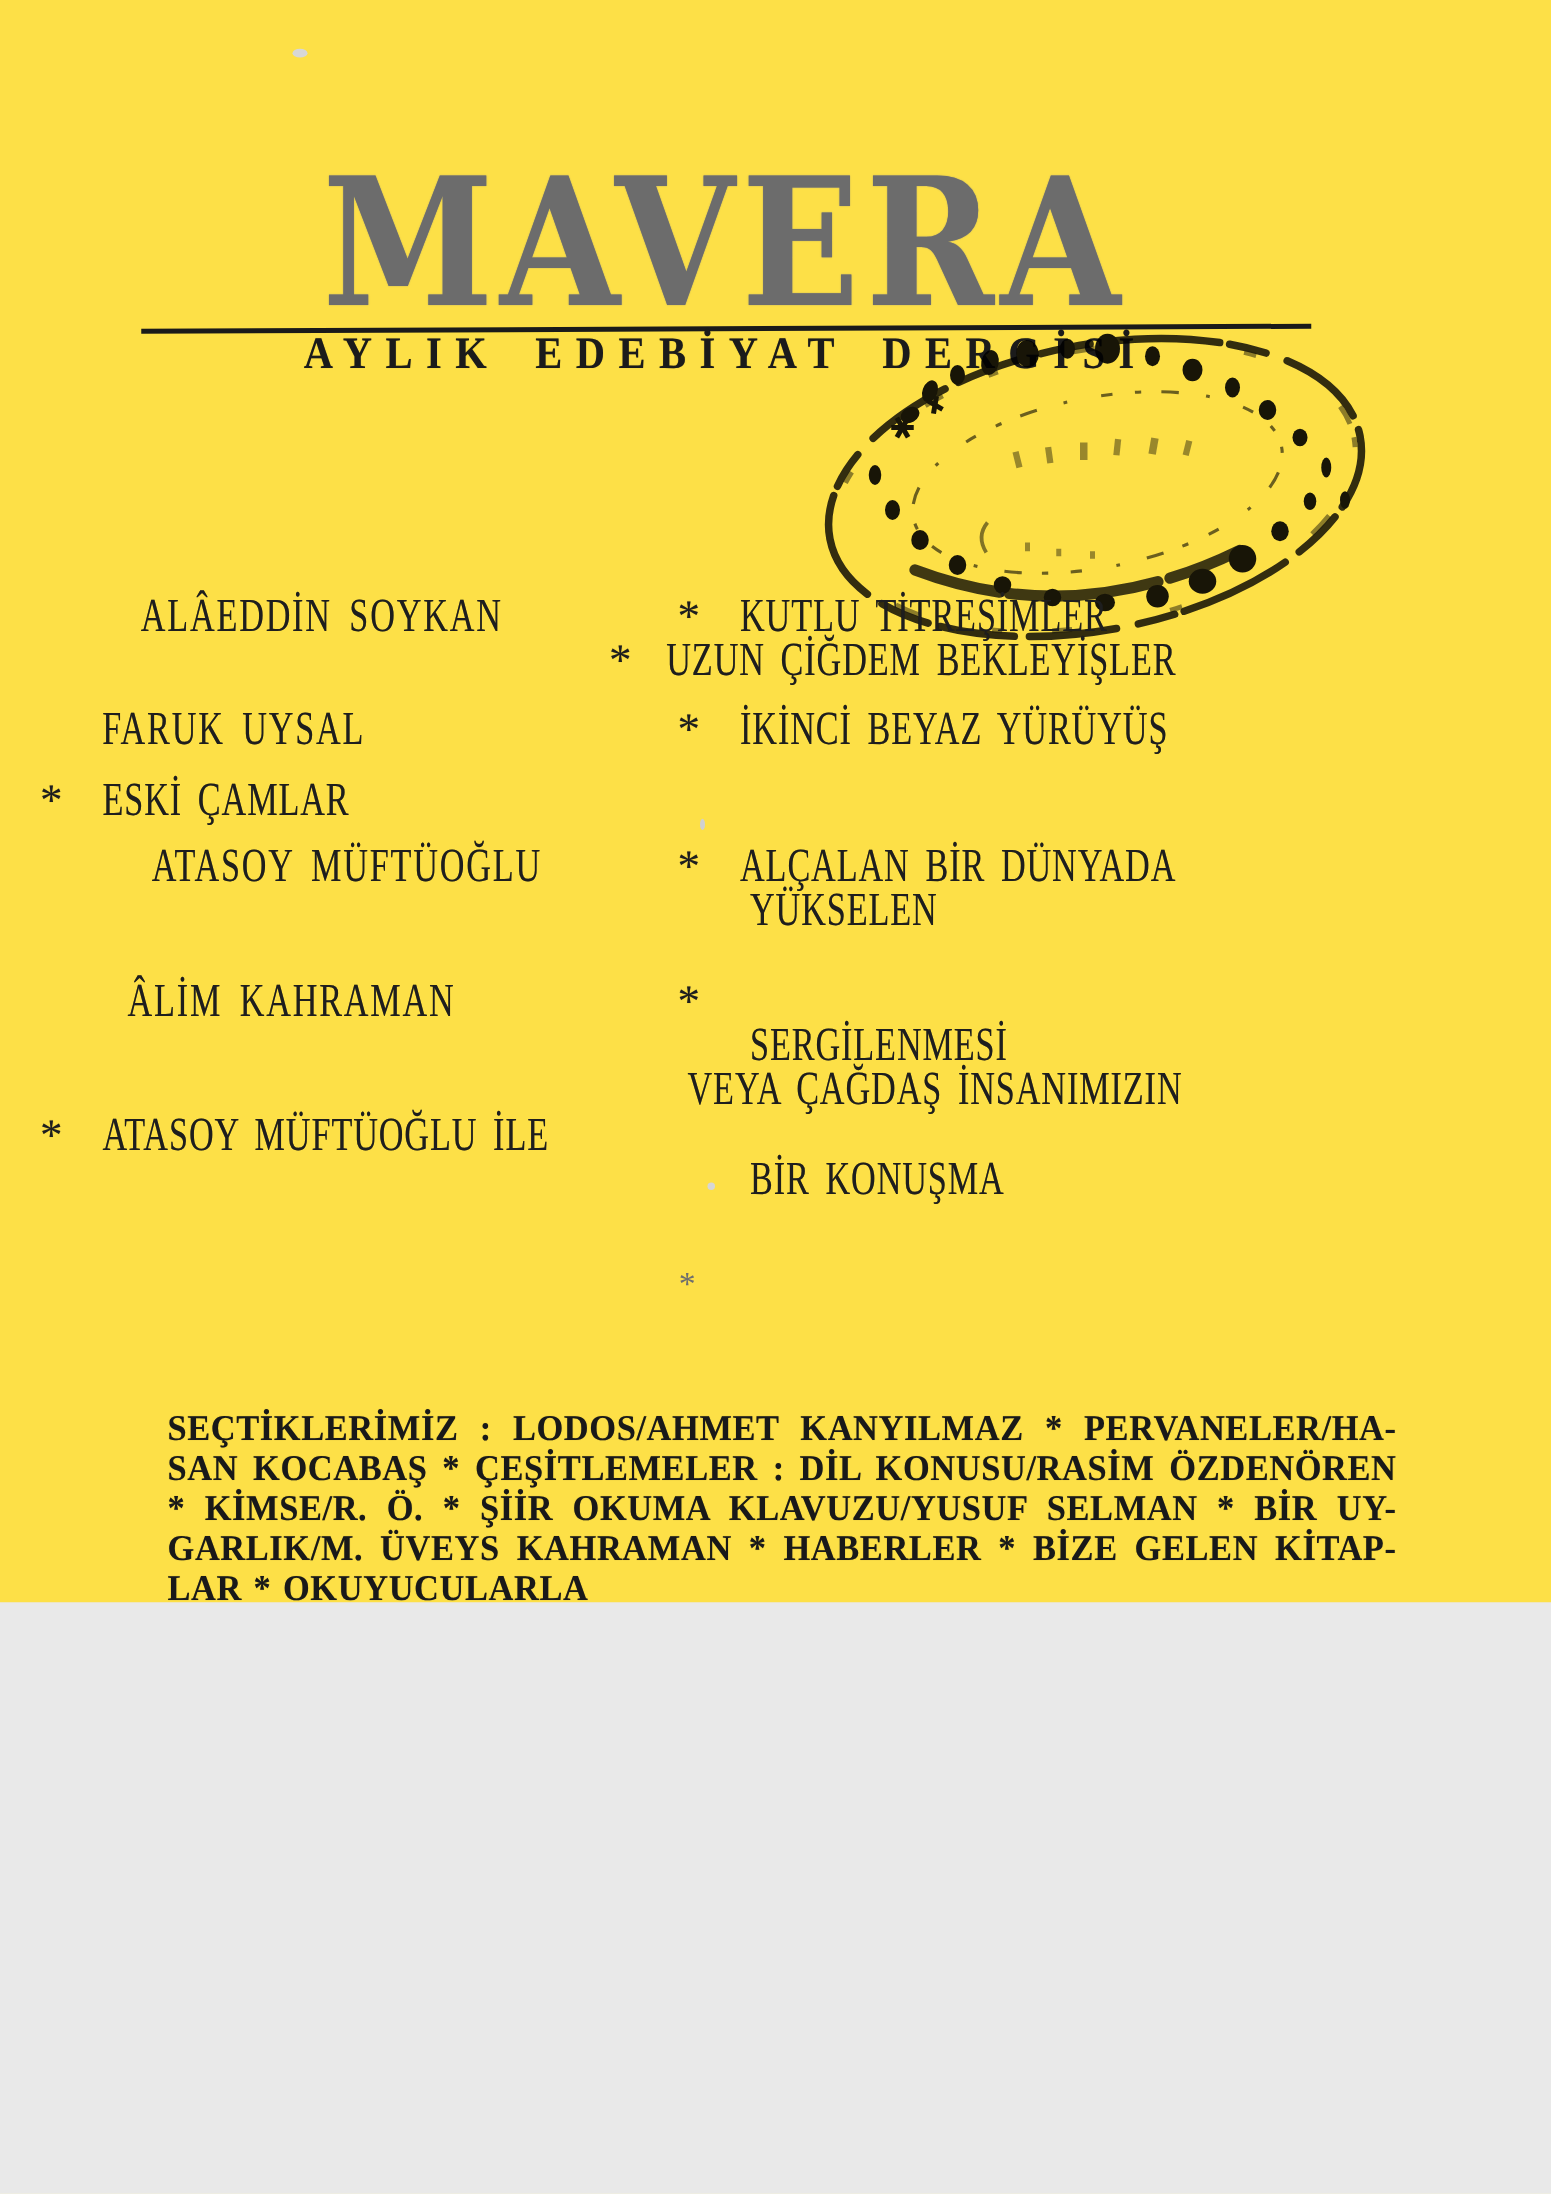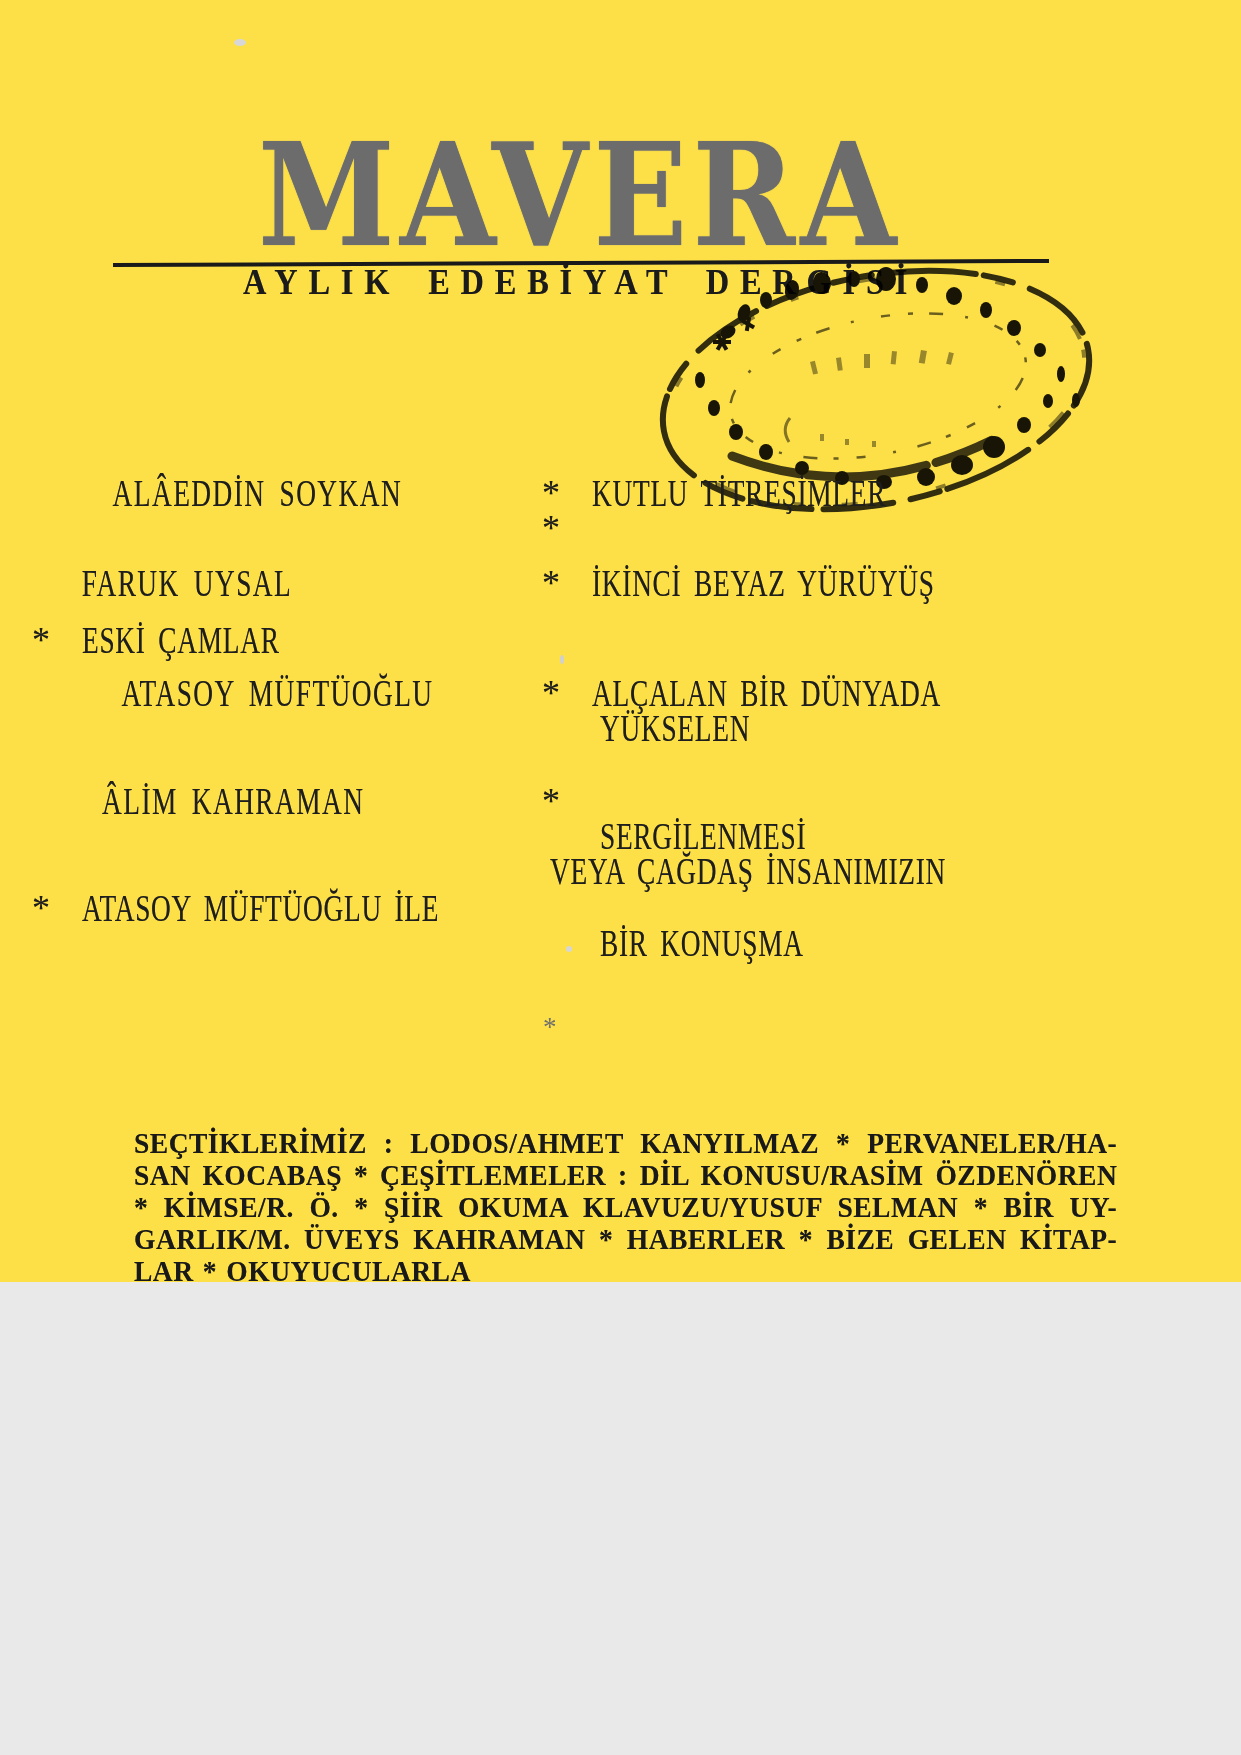--- a/index.html
+++ b/index.html
@@ -167,20 +167,21 @@
   <div class="contents" id="contents">
       <div class="entry" style="top: 476px;">
         <div class="c-line ink">
           <div class="c-author"><span>ALÂEDDİN SOYKAN</span></div>
           <div class="c-star">*</div>
           <div class="c-title"><span>KUTLU TİTREŞİMLER</span></div>
         </div>
         <div class="c-line ink">
           <div class="c-author"></div>
           <div class="c-star">*</div>
+          <div class="c-title"><span>UZUN ÇİĞDEM BEKLEYİŞLER</span></div>
         </div>
       </div>
       <div class="entry" style="top: 566px;">
         <div class="c-line ink">
           <div class="c-author"><span>FARUK UYSAL</span></div>
           <div class="c-star">*</div>
           <div class="c-title"><span>İKİNCİ BEYAZ YÜRÜYÜŞ</span></div>
         </div>
       </div>
       <div class="entry" style="top: 623px;">

